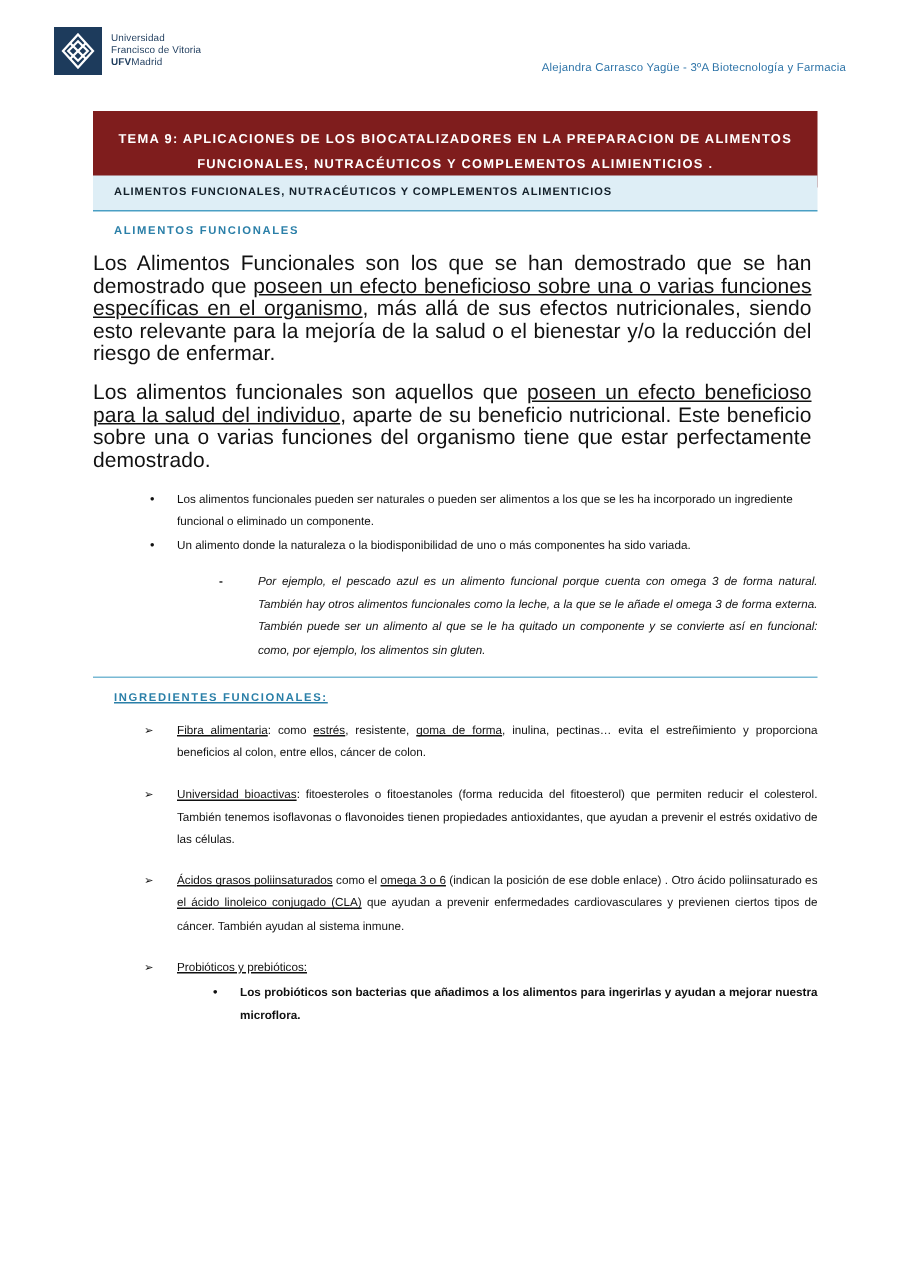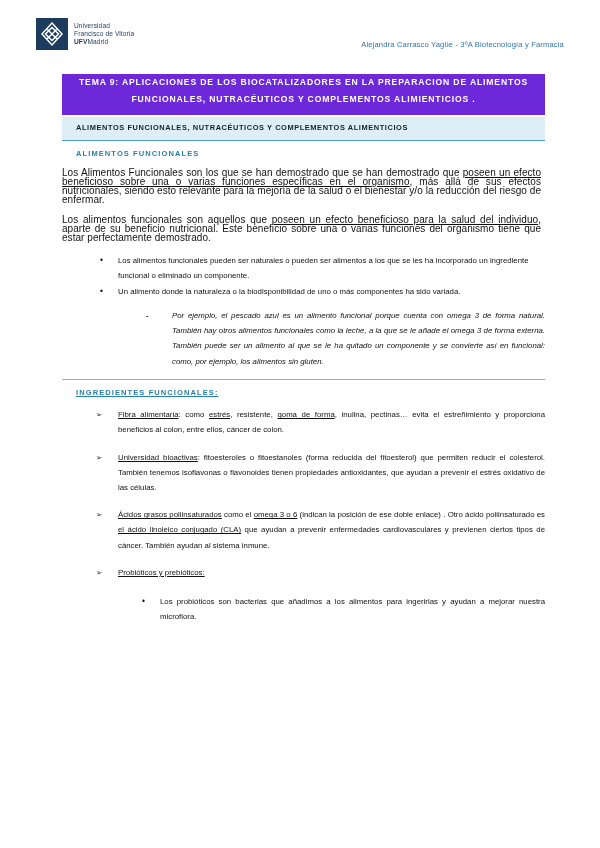--- a/index.html
+++ b/index.html
@@ -62,28 +62,28 @@
     letter-spacing: 0.15px;
     white-space: nowrap;
   }
 
   
   .title-banner {
     position: absolute;
     top: 74px;
     left: 62px;
     right: 55px;
-    background: #6d28d9;
+    background: #7f1d1d;
     color: #ffffff;
     font-size: 8.6px;
     font-weight: 700;
     letter-spacing: 0.85px;
     line-height: 17px;
     text-align: center;
-    padding: 0 16px 7px 16px;
+    padding: 10px 16px 7px 16px;
     box-sizing: border-box;
   }
   .subtitle-bar {
     position: absolute;
     top: 117px;
     left: 62px;
     right: 55px;
     background: #deeef6;
     color: #14212b;
     font-size: 7.4px;
@@ -113,22 +113,22 @@
     font-size: 7.5px;
     font-weight: 700;
     letter-spacing: 1.1px;
     margin: 0 0 10px 14px;
   }
   .section-head.underlined {
     text-decoration: underline;
   }
 
   p.para {
-    font-size: 10px;
-    line-height: 9px;
+    font-size: 14px;
+    line-height: 15px;
     margin: 0 4px 11px 0;
     text-align: justify;
     letter-spacing: 0.05px;
   }
   .u { text-decoration: underline; }
 
   
   ul.dots {
     list-style: none;
     margin: 0 0 8px 0;
@@ -187,22 +187,23 @@
     content: "\27A2";
     position: absolute;
     left: 34px;
     top: 0px;
     font-size: 7.6px;
     font-style: normal;
   }
   ul.arrows > li.tight { margin-bottom: 2px; text-align: left; }
 
   ul.dots.inner {
-    margin-top: 14px;
+    margin-top: 2px;
     margin-bottom: 0;
+    font-weight: bold;
   }
   ul.dots.inner > li {
     padding-left: 42px;
     text-align: justify;
   }
   ul.dots.inner > li::before {
     left: 24px;
   }
 
   

